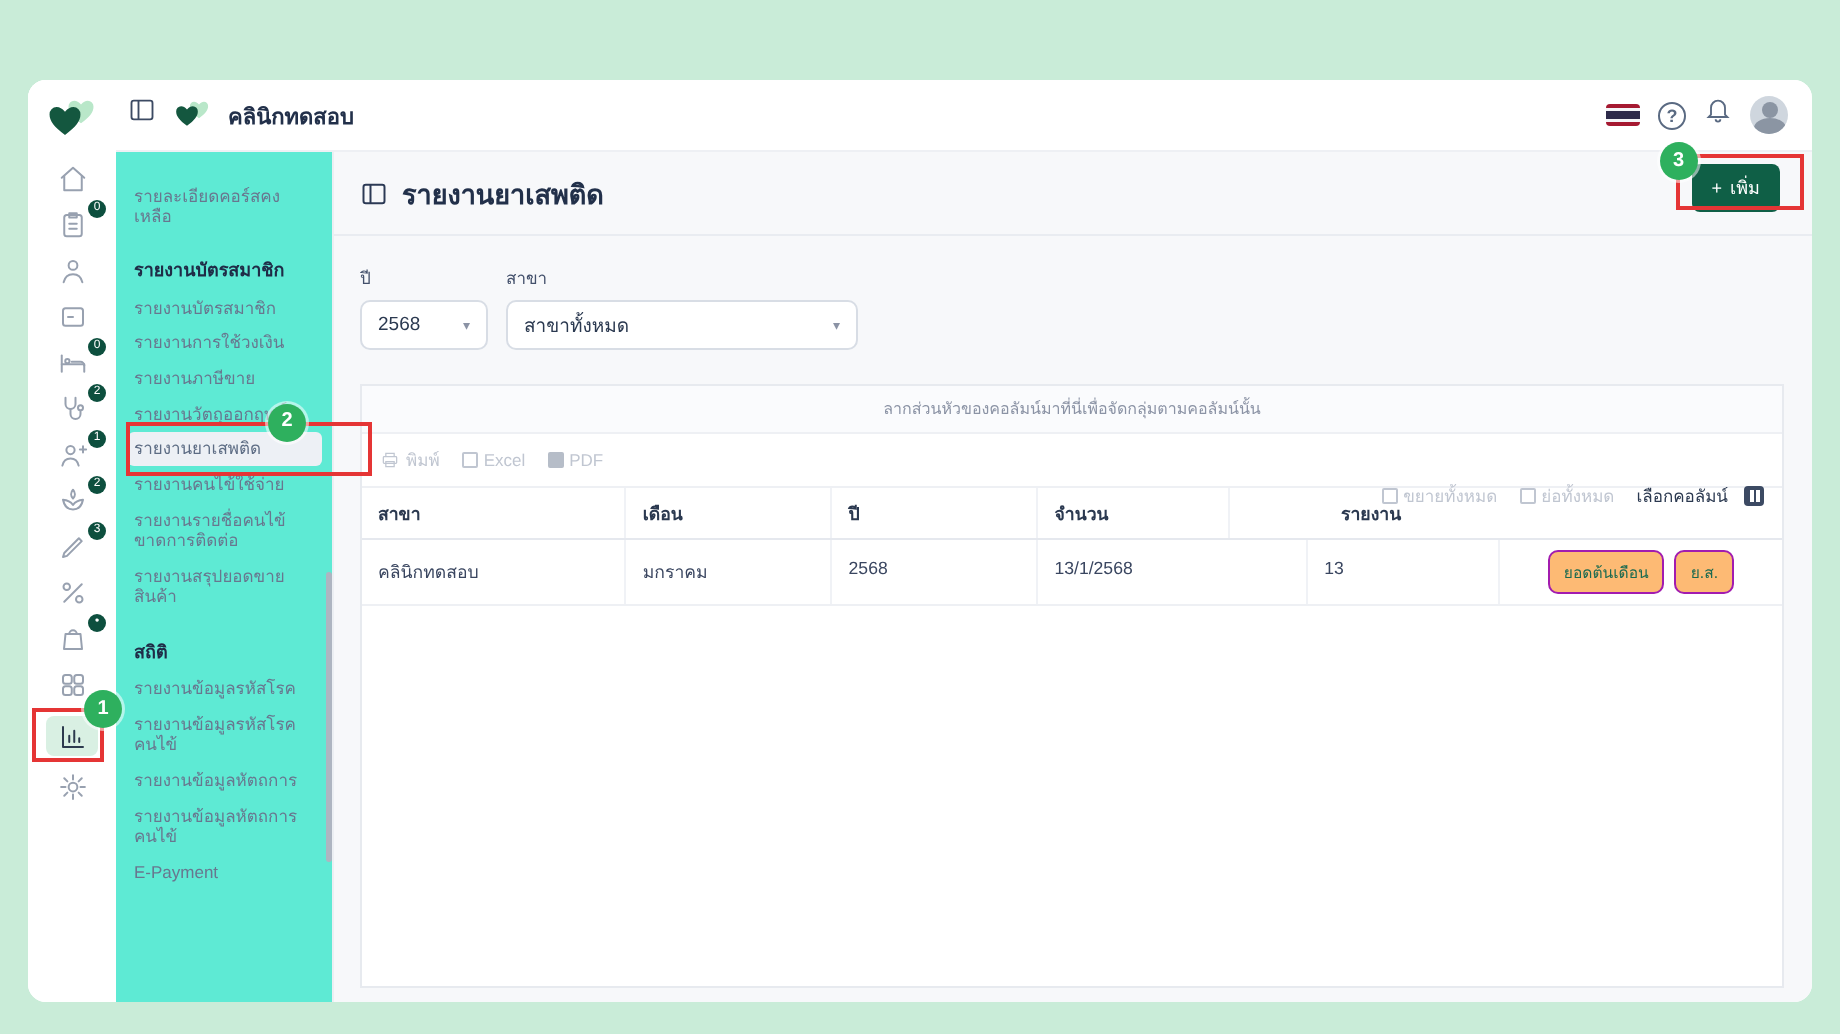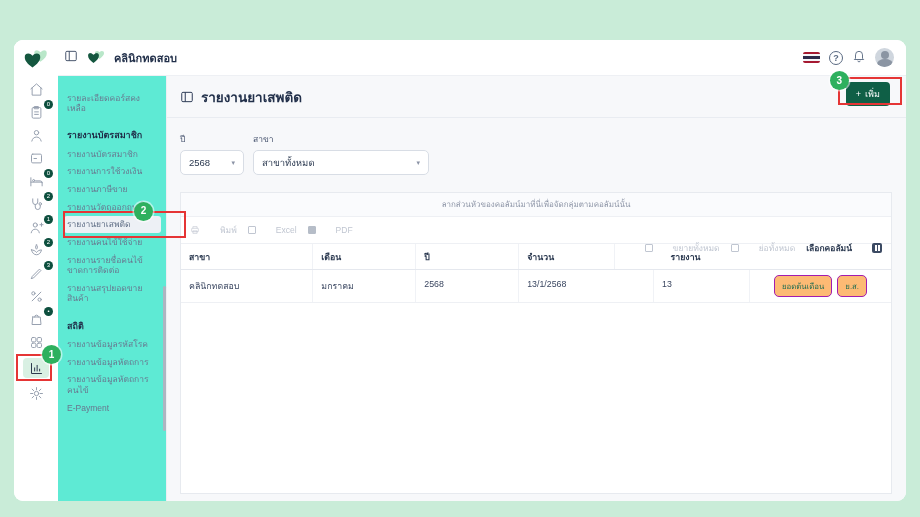--- a/index.html
+++ b/index.html
@@ -57,26 +57,26 @@
   .select { background:#fff; border:1px solid #d8dde5; border-radius:5px; height:25px; display:flex; align-items:center; justify-content:space-between; padding:0 8px; font-size:9.5px; color:#2b3950; cursor:pointer; }
   .caret { color:#8b93a5; font-size:7px; margin-left:8px; }
   .sel-year { width:64px; }
   .sel-branch { width:176px; }
 
   
   .card { margin-top:17px; background:#fff; border:1px solid #e7eaef; height:302px; display:flex; flex-direction:column; }
   .group-bar { height:24px; background:#fafbfd; border-bottom:1px solid #eef0f4; display:flex; align-items:center; justify-content:center; font-size:8px; color:#8b93a5; }
   .tb { height:27px; display:flex; align-items:center; padding:0 9px; border-bottom:1px solid #eef0f4; }
   .tb-left { display:flex; gap:11px; align-items:center; }
-  .tb-item { display:flex; gap:20px; align-items:center; font-size:8.5px; color:#c0c6d1; }
+  .tb-item { display:flex; gap:3px; align-items:center; font-size:8.5px; color:#c0c6d1; }
   .tb-item svg { width:10px; height:10px; stroke:#c0c6d1; fill:none; stroke-width:1.5; }
   .sq { width:8px; height:8px; border:1px solid #c0c6d1; border-radius:1px; }
   .sq.fill { background:#b6bdc8; border-color:#b6bdc8; }
   .tb-right { margin-left:auto; display:flex; gap:11px; align-items:center;margin-top:36px; }
-  .tb-strong { font-size:8.5px; font-weight:bold; color:#2b3950; display:flex; gap:20px; align-items:center;text-align:center; }
+  .tb-strong { font-size:8.5px; font-weight:normal; color:#2b3950; display:flex; gap:8px; align-items:center;text-align:center; }
   .col-icon { width:10px; height:10px; background:#3c4a63; border-radius:2px; position:relative; }
   .col-icon::before { content:""; position:absolute; left:3px; top:2px; width:1.5px; height:6px; background:#fff; }
   .col-icon::after { content:""; position:absolute; left:6px; top:2px; width:1.5px; height:6px; background:#fff; }
 
   .trow { display:flex; }
   .trow.head { border-bottom:1px solid #e5e8ee; }
   .trow.data { border-bottom:1px solid #eef0f4; }
   .cell { padding:6px 8px; font-size:8.8px; border-left:1px solid #f0f2f6; }
   .cell:first-child { border-left:none; }
   .head .cell { font-weight:bold; color:#2b3950; padding:6px 8px 5px; }
@@ -258,20 +258,21 @@
         <span class="annot-box" style="left:-1px;top:-5px;width:123px;height:27px;"></span>
         <span class="annot-num" style="right:8px;top:-14px;">2</span>
       </div>
 
       <div class="sb-item">รายงานคนไข้ใช้จ่าย</div>
       <div class="sb-item">รายงานรายชื่อคนไข้ขาดการติดต่อ</div>
       <div class="sb-item">รายงานสรุปยอดขายสินค้า</div>
 
       <div class="sb-head">สถิติ</div>
       <div class="sb-item">รายงานข้อมูลรหัสโรค</div>
+      <div class="sb-item">รายงานข้อมูลรหัสโรคคนไข้</div>
       <div class="sb-item">รายงานข้อมูลหัตถการ</div>
       <div class="sb-item">รายงานข้อมูลหัตถการคนไข้</div>
       <div class="sb-item">E-Payment</div>
 
       <div class="sb-scroll"></div>
     </div>
 
     <div class="main">
       <div class="title-row">
         <svg viewBox="0 0 24 24">

